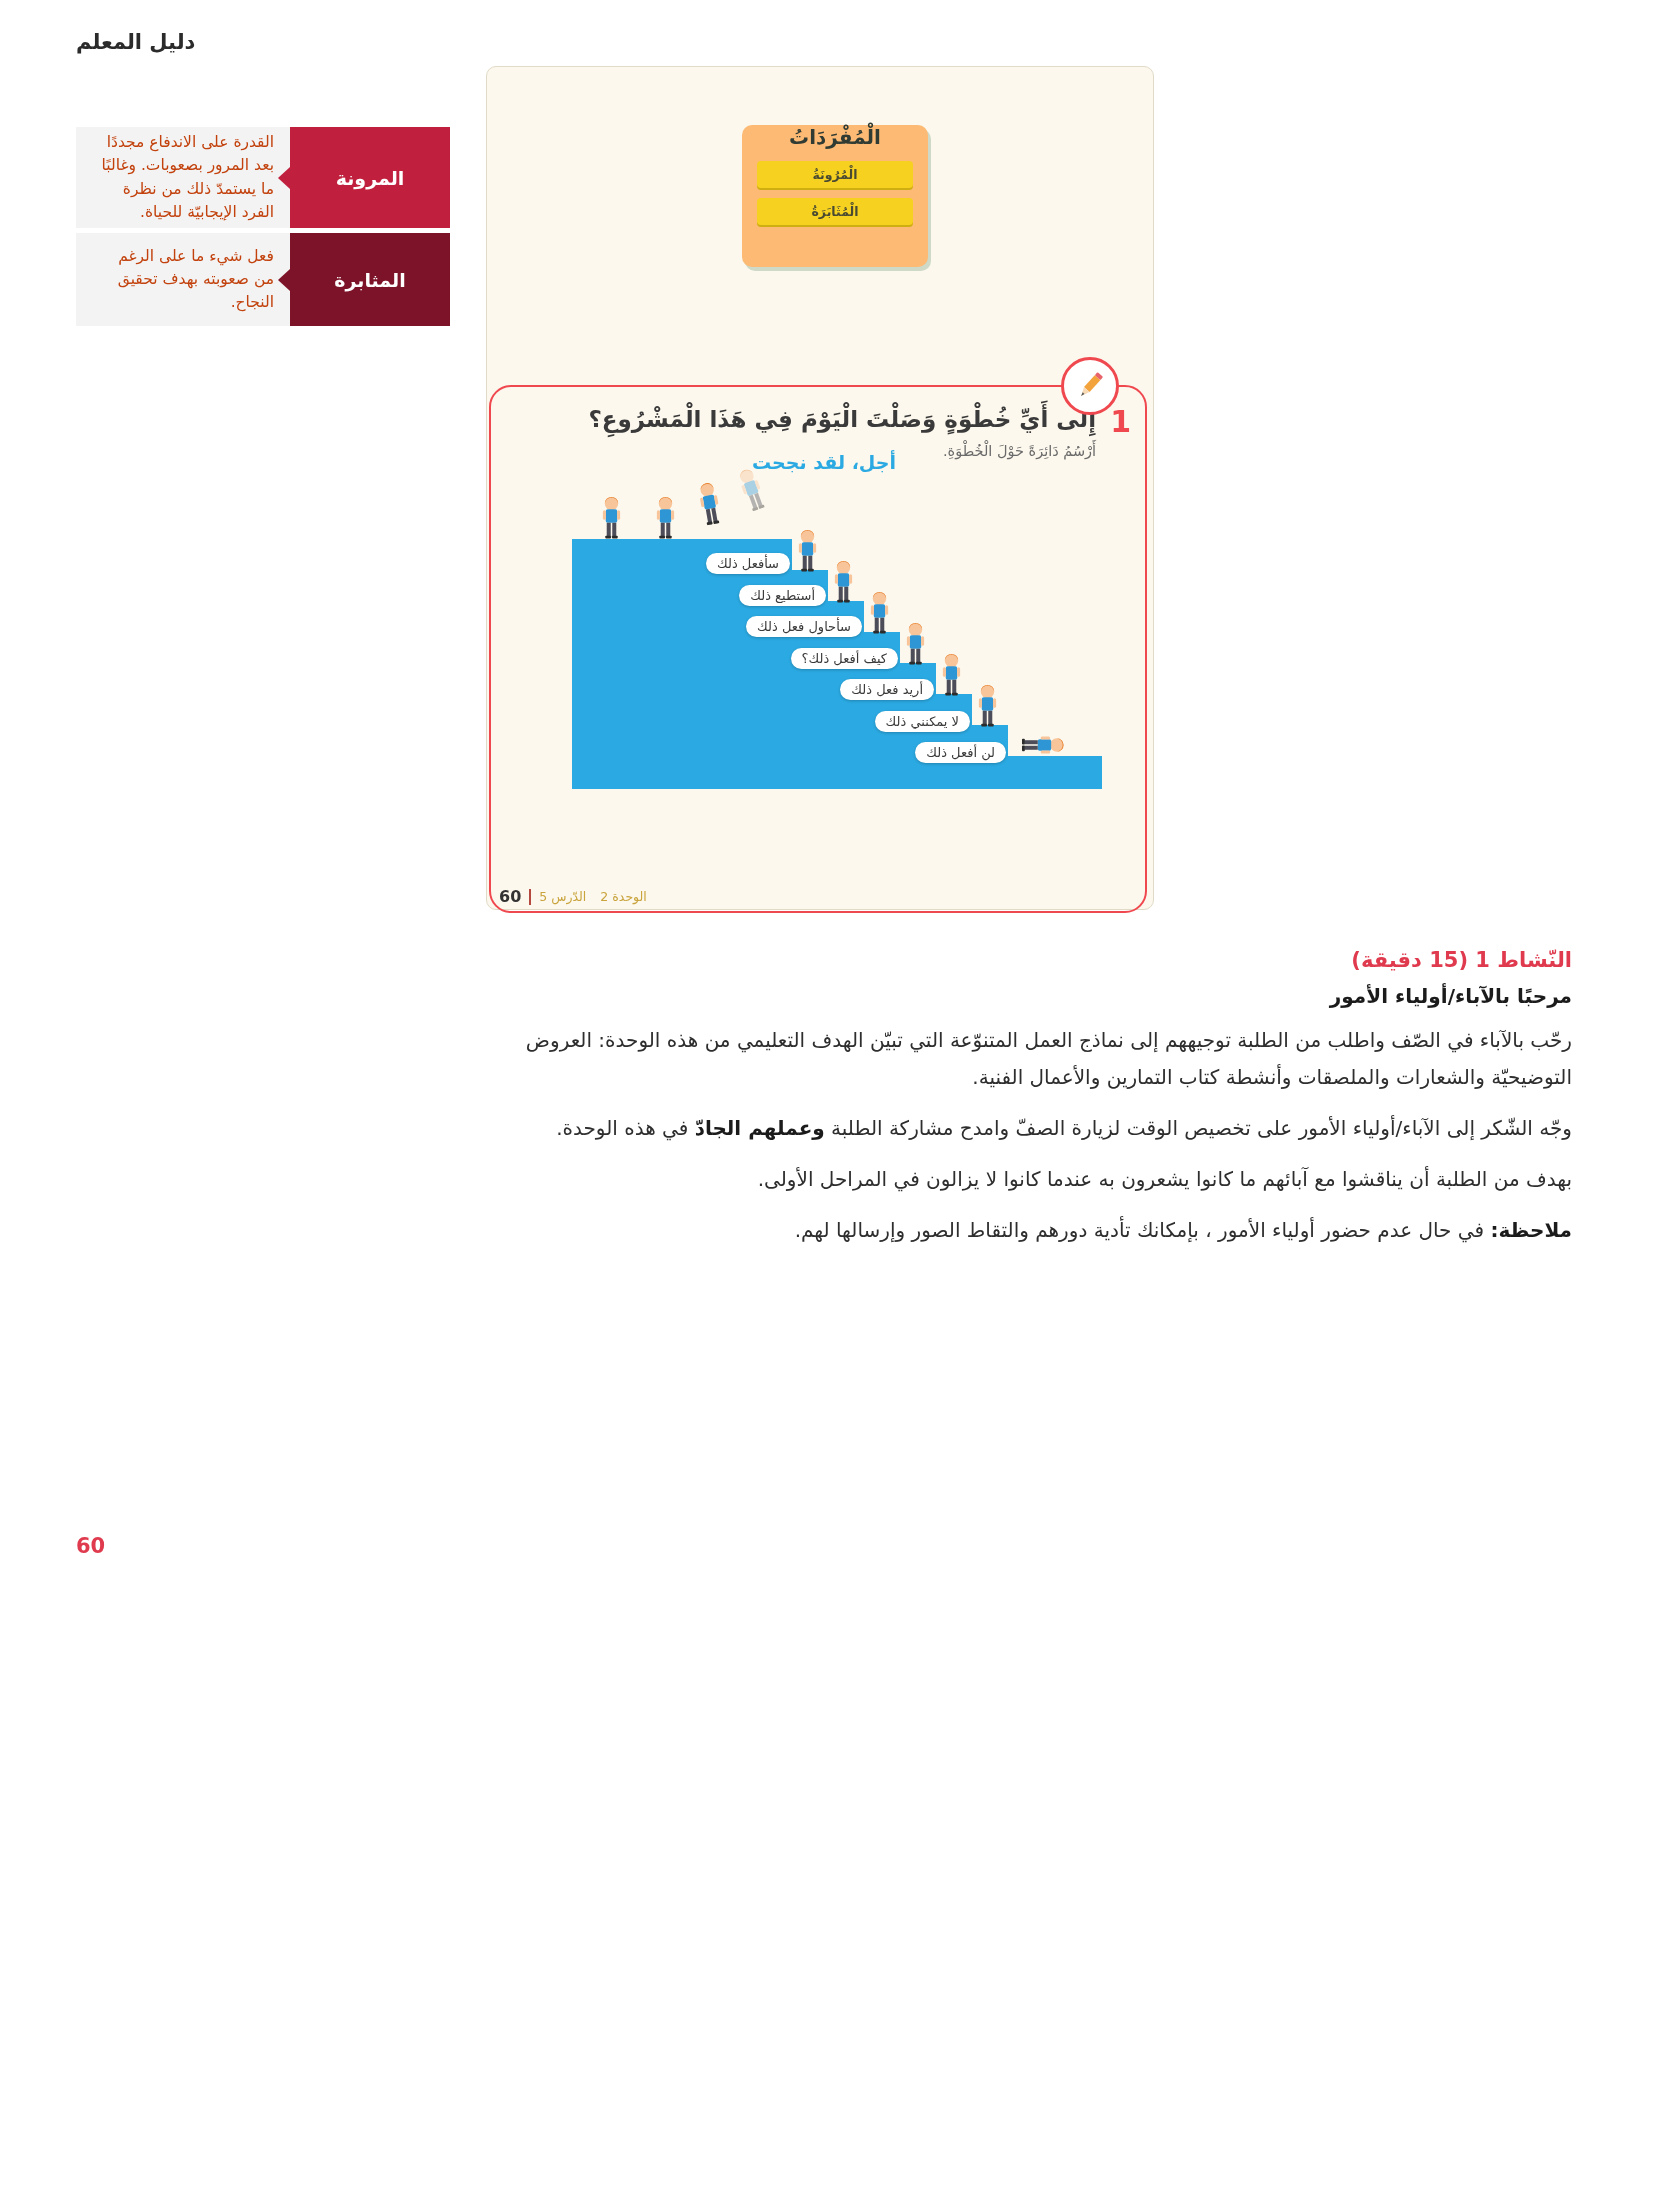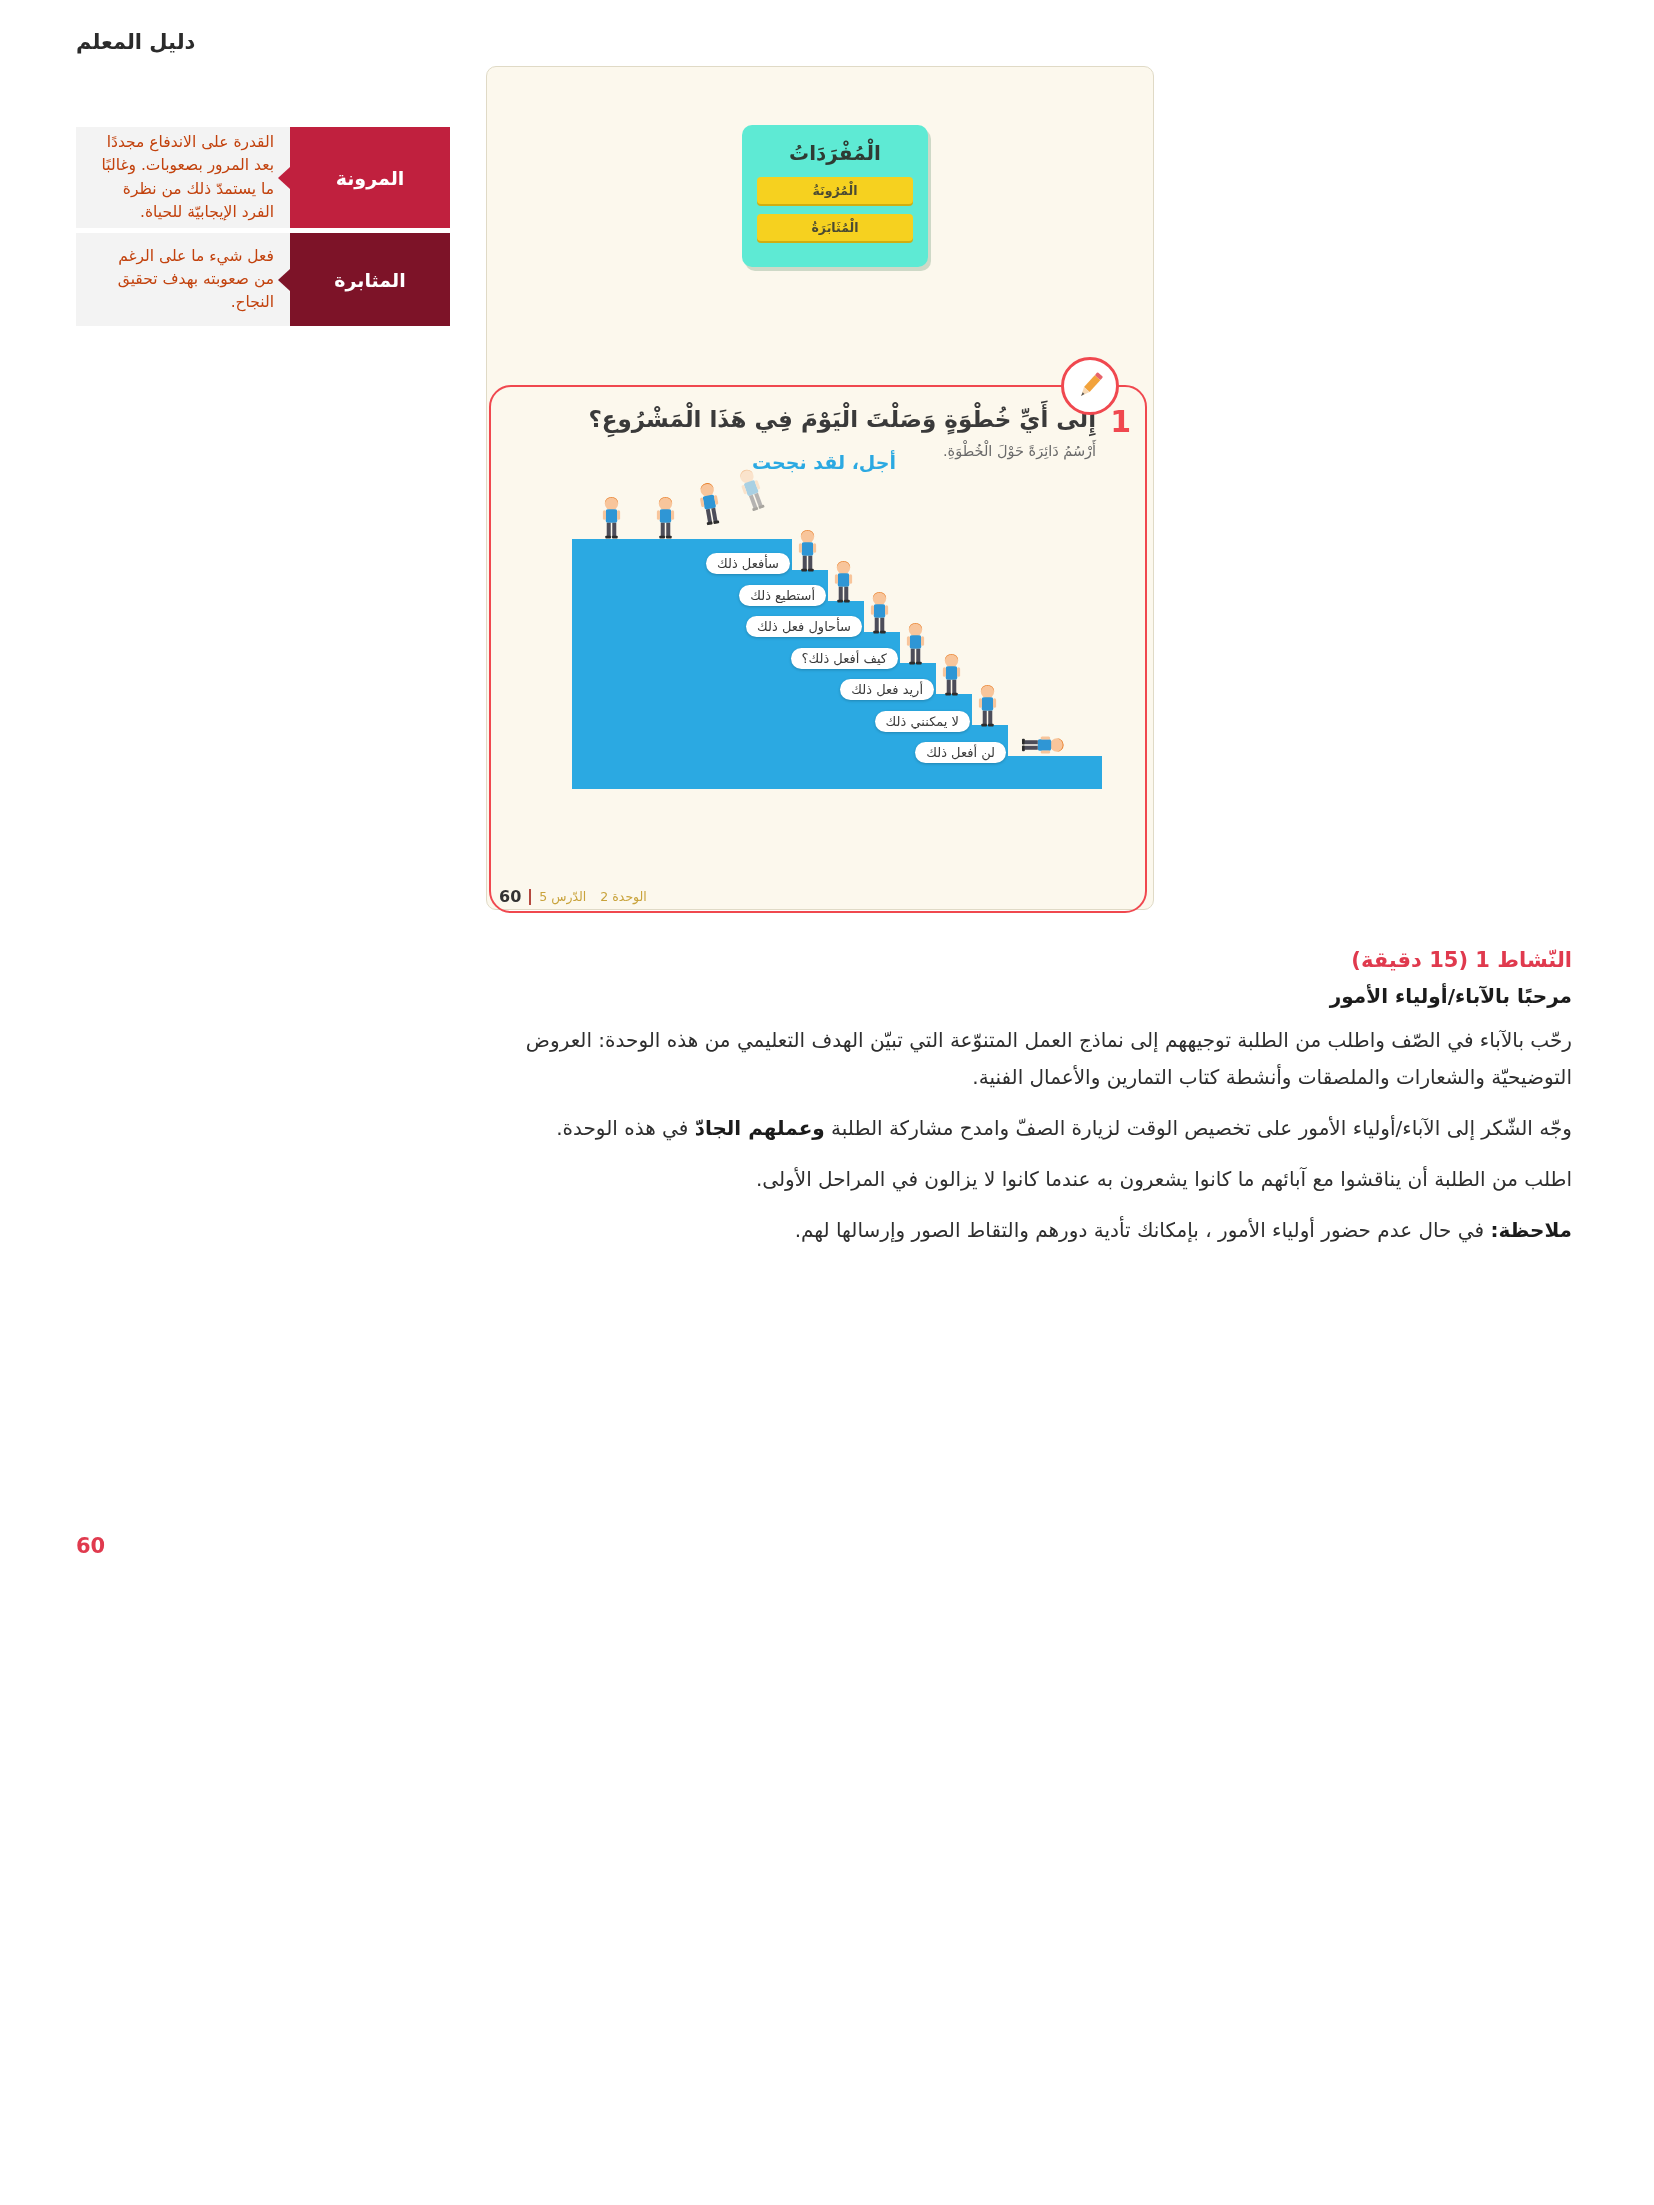--- a/index.html
+++ b/index.html
@@ -21,23 +21,23 @@
                transform:translateY(-50%); border-top:11px solid transparent; border-bottom:11px solid transparent; }
   .def-red::after { border-right:12px solid #c0203e; }
   .def-maroon::after { border-right:12px solid #7d1328; }
   .def-text { flex:1; background:#f3f3f3; padding:10px 16px 10px 22px; font-size:15.5px; line-height:1.5;
               color:#c2410c; text-align:right; display:flex; align-items:center; }
 
   
   .book { position:absolute; left:486px; top:66px; width:668px; height:844px; background:#fcf8ed;
           border:1px solid #e0dac6; border-radius:10px; }
 
-  .vocab { position:absolute; left:255px; top:58px; width:186px; height:142px; background:#5eead4;
+  .vocab { position:absolute; left:255px; top:58px; width:186px; height:142px; background:#fdba74;
            border-radius:10px; box-shadow:3px 4px 0 rgba(120,160,130,.35); text-align:center;
-           padding-top:16px; direction:rtl; }
+           padding-top:0; direction:rtl; }
   .vocab-title { font-size:20px; font-weight:bold; color:#2f3b33; margin-bottom:12px; }
   .vocab-word { width:156px; margin:0 auto 10px; background:#f6d11f; border-radius:4px; font-size:12.5px;
                 font-weight:bold; color:#4a4a33; padding:6px 0; box-shadow:0 2px 0 #cfae12; }
 
   .activity-frame { position:absolute; left:2px; top:318px; width:658px; height:528px;
                     border:2.5px solid #f0484f; border-radius:22px; }
   .pencil-badge { position:absolute; left:574px; top:290px; width:58px; height:58px; background:#fff;
                   border:3px solid #f0484f; border-radius:50%; display:flex; align-items:center; justify-content:center; z-index:3; }
 
   .activity-title { position:absolute; right:22px; left:60px; top:338px; direction:rtl; display:flex;
@@ -214,19 +214,19 @@
         <span>الدّرس 5</span>
       </span>
     </div>
   </div>
 
   <div class="notes">
     <div class="notes-heading">النّشاط 1 (15 دقيقة)</div>
     <div class="notes-sub">مرحبًا بالآباء/أولياء الأمور</div>
     <p>رحّب بالآباء في الصّف واطلب من الطلبة توجيههم إلى نماذج العمل المتنوّعة التي تبيّن الهدف التعليمي من هذه الوحدة: العروض التوضيحيّة والشعارات والملصقات وأنشطة كتاب التمارين والأعمال الفنية.</p>
     <p><span>وجّه الشّكر إلى الآباء/أولياء الأمور على تخصيص الوقت لزيارة الصفّ وامدح مشاركة الطلبة </span><span class="bold">وعملهم الجادّ</span><span> في هذه الوحدة.</span></p>
-    <p>اطلب من الطلبة أن يناقشوا مع آبائهم ما كانوا يشعرون به عندما كانوا لا يزالون في المراحل الأولى.</p>
+    <p>بهدف من الطلبة أن يناقشوا مع آبائهم ما كانوا يشعرون به عندما كانوا لا يزالون في المراحل الأولى.</p>
     <p><span class="bold">ملاحظة:</span><span> في حال عدم حضور أولياء الأمور ، بإمكانك تأدية دورهم والتقاط الصور وإرسالها لهم.</span></p>
   </div>
 
   <div class="page-num">60</div>
 
 </div>
 
 </body></html>

